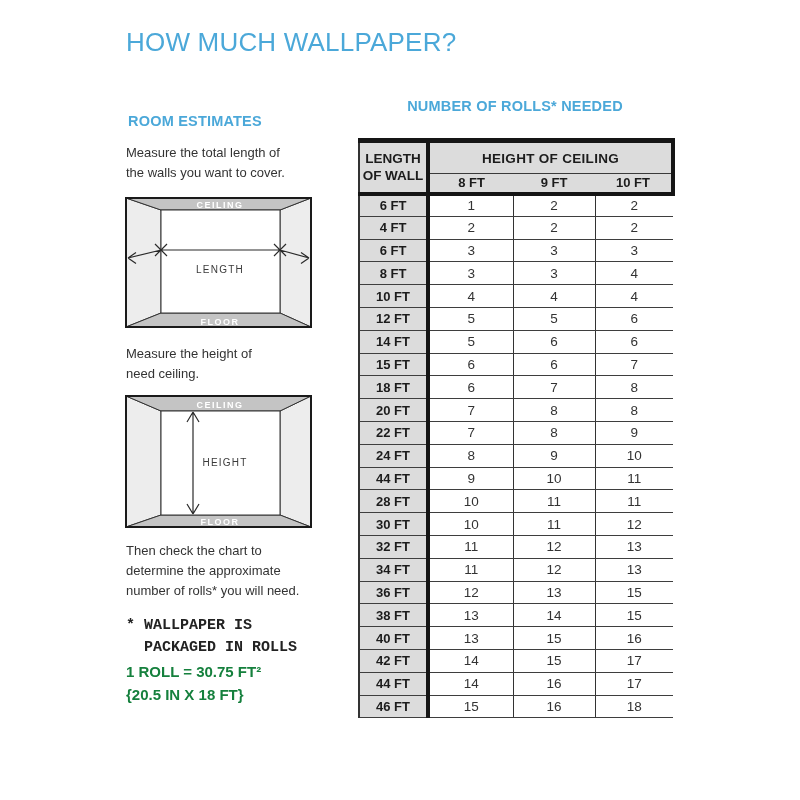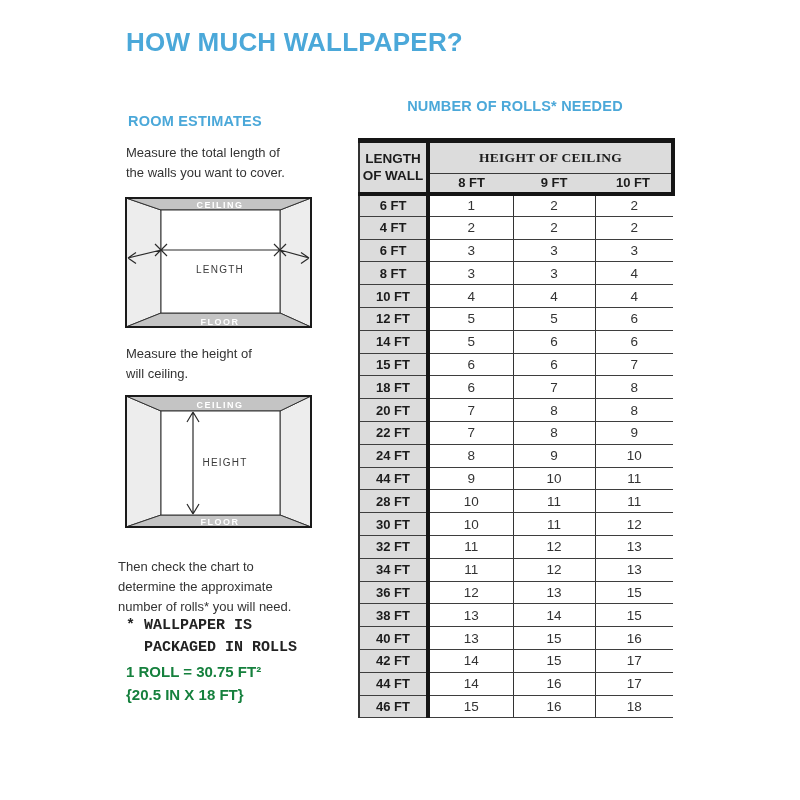--- a/index.html
+++ b/index.html
@@ -15,37 +15,37 @@
   body{
     background:#ffffff;
     font-family:"Liberation Sans", sans-serif;
     position:relative;
     overflow:hidden;
   }
   .abs{position:absolute;}
 
   .page-title{
     left:126px;top:27px;
-    font-size:26px;font-weight:700;letter-spacing:.2px;
+    font-size:26px;font-weight:400;letter-spacing:.2px;
     color:var(--accent);
   }
   .section-heading{
     font-size:14.5px;font-weight:700;letter-spacing:.2px;
     color:var(--accent);
   }
   .room-estimates-heading{left:128px;top:113px;}
   .rolls-heading{left:358px;top:98px;width:314px;text-align:center;}
 
   .body-text{
     font-size:13px;line-height:20px;color:var(--body-ink);
     white-space:pre-line;
   }
   .step1{left:126px;top:143px;}
   .step2{left:126px;top:344px;}
-  .step3{left:118px;top:541px;margin-top:16px;}
+  .step3{left:126px;top:541px;}
 
   .footnote{
     left:126px;top:615px;
     font-size:15px;font-weight:700;line-height:21.5px;color:#222;
     white-space:pre-wrap;
     font-family:Liberation Mono, monospace;
   }
   .roll-info{
     left:126px;top:660px;
     font-size:15px;font-weight:700;line-height:23px;color:#15803d;
@@ -81,21 +81,21 @@
     background:var(--table-header-bg);
     border-right:4px solid #151515;
     border-bottom:4px solid #151515;
     font-weight:700;font-size:13.5px;line-height:1.3;
     white-space:pre-line;color:var(--ink);
   }
   .group-header{
     height:33px;background:var(--table-header-bg);
     border-bottom:1.5px solid #3a3a3a;
     border-right:4px solid #151515;
-    font-weight:700;font-size:13.5px;letter-spacing:.3px;color:var(--ink);font-family:Liberation Serif, serif;
+    font-weight:700;font-size:13.5px;letter-spacing:.3px;color:var(--ink);
   }
   .sub-header-cell{
     height:20px;background:var(--table-header-bg);
     border-bottom:4px solid #151515;
     font-weight:700;font-size:13px;color:var(--ink);
   }
   .sub-header-cell:last-child{border-right:4px solid #151515;}
   .wall-cell{
     height:22.8px;background:var(--table-header-bg);
     border-right:4px solid #151515;
@@ -131,21 +131,21 @@
          M30 47 L42 59 M42 47 L30 59
          M149 47 L161 59 M161 47 L149 59
          M36 53 L3 61 M3 61 L11 55.5 M3 61 L11 66.5
          M155 53 L184 61 M184 61 L176 55.5 M184 61 L176 66.5"></path>
     <text class="band-label" x="95" y="10.5">CEILING</text>
     <text class="band-label" x="95" y="127.5">FLOOR</text>
     <text class="measure-label" x="95" y="76">LENGTH</text>
   </svg>
 
   <p class="abs body-text step2">Measure the height of
-will ceiling.</p>
+need ceiling.</p>
 
   <svg class="abs diagram2" width="187" height="133" viewBox="0 0 187 133">
     <polygon class="side-wall" points="1,1 36,16 36,120 1,132"></polygon>
     <polygon class="side-wall" points="186,1 155,16 155,120 186,132"></polygon>
     <polygon class="ceil-floor" points="1,1 186,1 155,16 36,16"></polygon>
     <polygon class="ceil-floor" points="1,132 186,132 155,120 36,120"></polygon>
     <rect class="back-wall" x="36" y="16" width="119" height="104"></rect>
     <rect class="outer-frame" x="1" y="1" width="185" height="131"></rect>
     <path class="measure-line" d="M68 17 V119
          M68 17 L62 27 M68 17 L74 27

